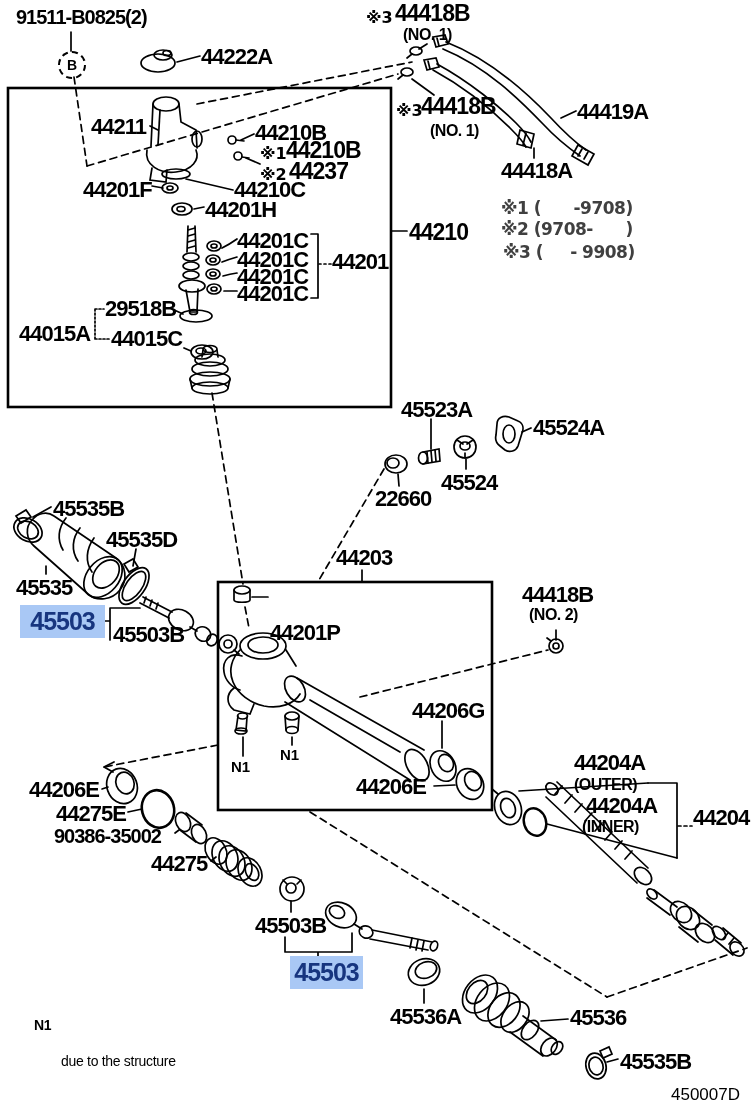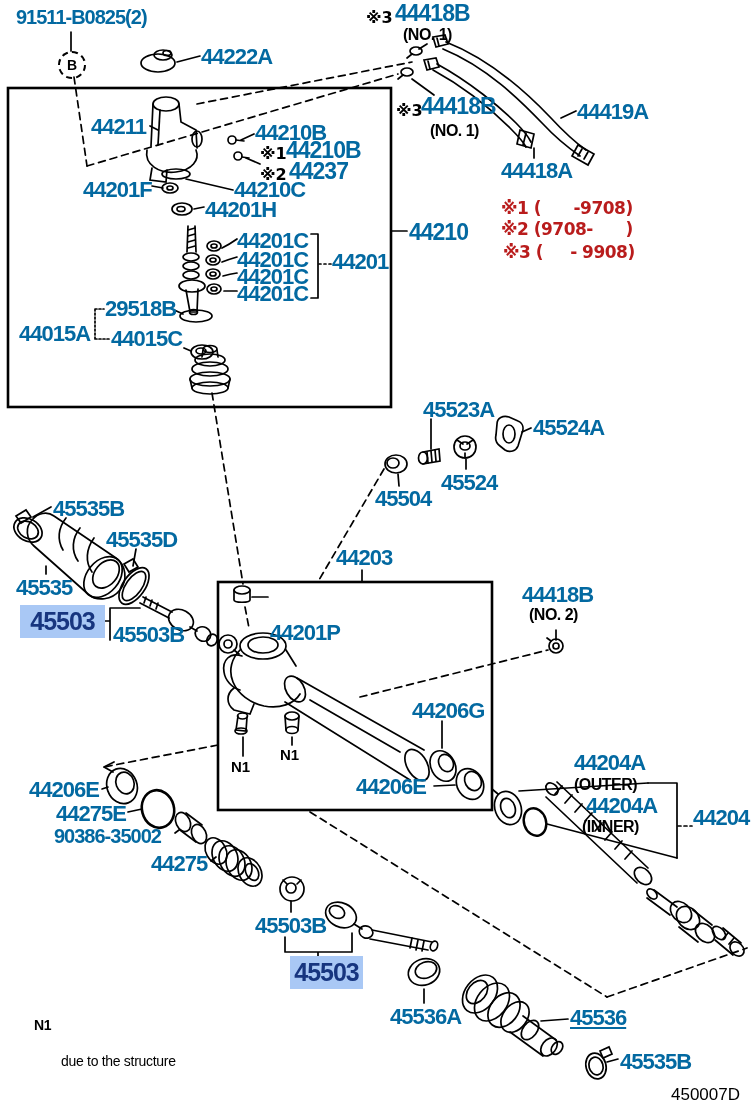--- a/index.html
+++ b/index.html
@@ -1,28 +1,28 @@
 <!DOCTYPE html>
 <html><head>
 <meta charset="utf-8">
 <style>
   html,body{margin:0;padding:0;background:#fff;}
   #stage{position:relative;width:756px;height:1108px;background:#fff;overflow:hidden;
          font-family:"Liberation Sans",sans-serif;color:#000;}
   #art{position:absolute;left:0;top:0;z-index:1;}
   .pn{position:absolute;z-index:2;font:700 22px/1.05 "Liberation Sans",sans-serif;
-      letter-spacing:-1px;white-space:pre;color:#0369a1;}
+      letter-spacing:-1px;white-space:pre;color:#000000;}
   .pn-lg{font-size:23px;}
   .pn-long{font-size:20px;}
   .sub{position:absolute;z-index:2;font:700 16px/1 "Liberation Sans",sans-serif;
        letter-spacing:-0.5px;white-space:pre;color:#000;}
   .ref{position:absolute;z-index:2;font:700 16px/1 "DejaVu Sans","Liberation Sans",sans-serif;
        white-space:pre;color:#000;}
   .legend-line{position:absolute;z-index:2;font:700 17px/1 "DejaVu Sans","Liberation Sans",sans-serif;
-       letter-spacing:-0.5px;white-space:pre;color:#b91c1c;}
+       letter-spacing:-0.5px;white-space:pre;color:#404040;}
   .n1{position:absolute;z-index:2;font:700 15px/1 "Liberation Sans",sans-serif;color:#000;}
   .hl{position:absolute;z-index:2;display:flex;align-items:center;justify-content:center;
       font:700 25px/1 "Liberation Sans",sans-serif;letter-spacing:-1px;}
   .b-circle{position:absolute;z-index:2;width:24px;height:24px;border:2px dashed #000;
       border-radius:50%;display:flex;align-items:center;justify-content:center;
       font:700 14px/1 "Liberation Sans",sans-serif;}
   .note-line{position:absolute;z-index:2;font:400 14px/1 "Liberation Sans",sans-serif;
       letter-spacing:-0.3px;white-space:pre;color:#000;}
   .diagram-id{position:absolute;z-index:2;font:400 17px/1 "Liberation Sans",sans-serif;color:#000;}
 </style>
@@ -369,23 +369,23 @@
 <div class="pn pn-lg" style="left:409px;top:220px;">44210</div>
 
 <div class="legend-line" style="left:501px;top:200px;">※1 (      -9708)</div>
 <div class="legend-line" style="left:501px;top:221px;">※2 (9708-      )</div>
 <div class="legend-line" style="left:503px;top:244px;">※3 (     - 9908)</div>
 
 <div class="pn" style="left:105px;top:297px;">29518B</div>
 <div class="pn" style="left:19px;top:322px;">44015A</div>
 <div class="pn" style="left:111px;top:327px;">44015C</div>
 
-<div class="pn" style="left:423px;top:398px;">45523A</div>
+<div class="pn" style="left:401px;top:398px;">45523A</div>
 <div class="pn" style="left:533px;top:416px;">45524A</div>
-<div class="pn" style="left:375px;top:487px;">45504</div>
+<div class="pn" style="left:375px;top:487px;">22660</div>
 <div class="pn" style="left:441px;top:471px;">45524</div>
 
 <div class="pn" style="left:53px;top:497px;">45535B</div>
 <div class="pn" style="left:106px;top:528px;">45535D</div>
 <div class="pn" style="left:16px;top:576px;">45535</div>
 
 <div class="hl" style="left:20px;top:605px;width:85px;height:33px;background:#a9c8f5;color:#17357f;">45503</div>
 <div class="pn" style="left:113px;top:623px;">45503B</div>
 
 <div class="pn" style="left:336px;top:546px;">44203</div>
@@ -407,21 +407,21 @@
 <div class="pn" style="left:574px;top:751px;">44204A</div>
 <div class="sub" style="left:574px;top:777px;">(OUTER)</div>
 <div class="pn" style="left:586px;top:794px;">44204A</div>
 <div class="sub" style="left:582px;top:819px;">(INNER)</div>
 <div class="pn" style="left:693px;top:806px;">44204</div>
 
 <div class="pn" style="left:255px;top:914px;">45503B</div>
 <div class="hl" style="left:290px;top:956px;width:73px;height:33px;background:#a9c8f5;color:#17357f;">45503</div>
 
 <div class="pn" style="left:390px;top:1005px;">45536A</div>
-<div class="pn" style="left:570px;top:1006px;text-decoration:underline;">45536</div>
+<div class="pn" style="left:570px;top:1006px;">45536</div>
 <div class="pn" style="left:620px;top:1050px;">45535B</div>
 
 <div class="note-line" style="left:34px;top:1018px;font-weight:700;">N1</div>
 <div class="note-line" style="left:61px;top:1054px;">due to the structure</div>
 
 <div class="diagram-id" style="left:671px;top:1086px;">450007D</div>
 
 </div>
 
 </body></html>

